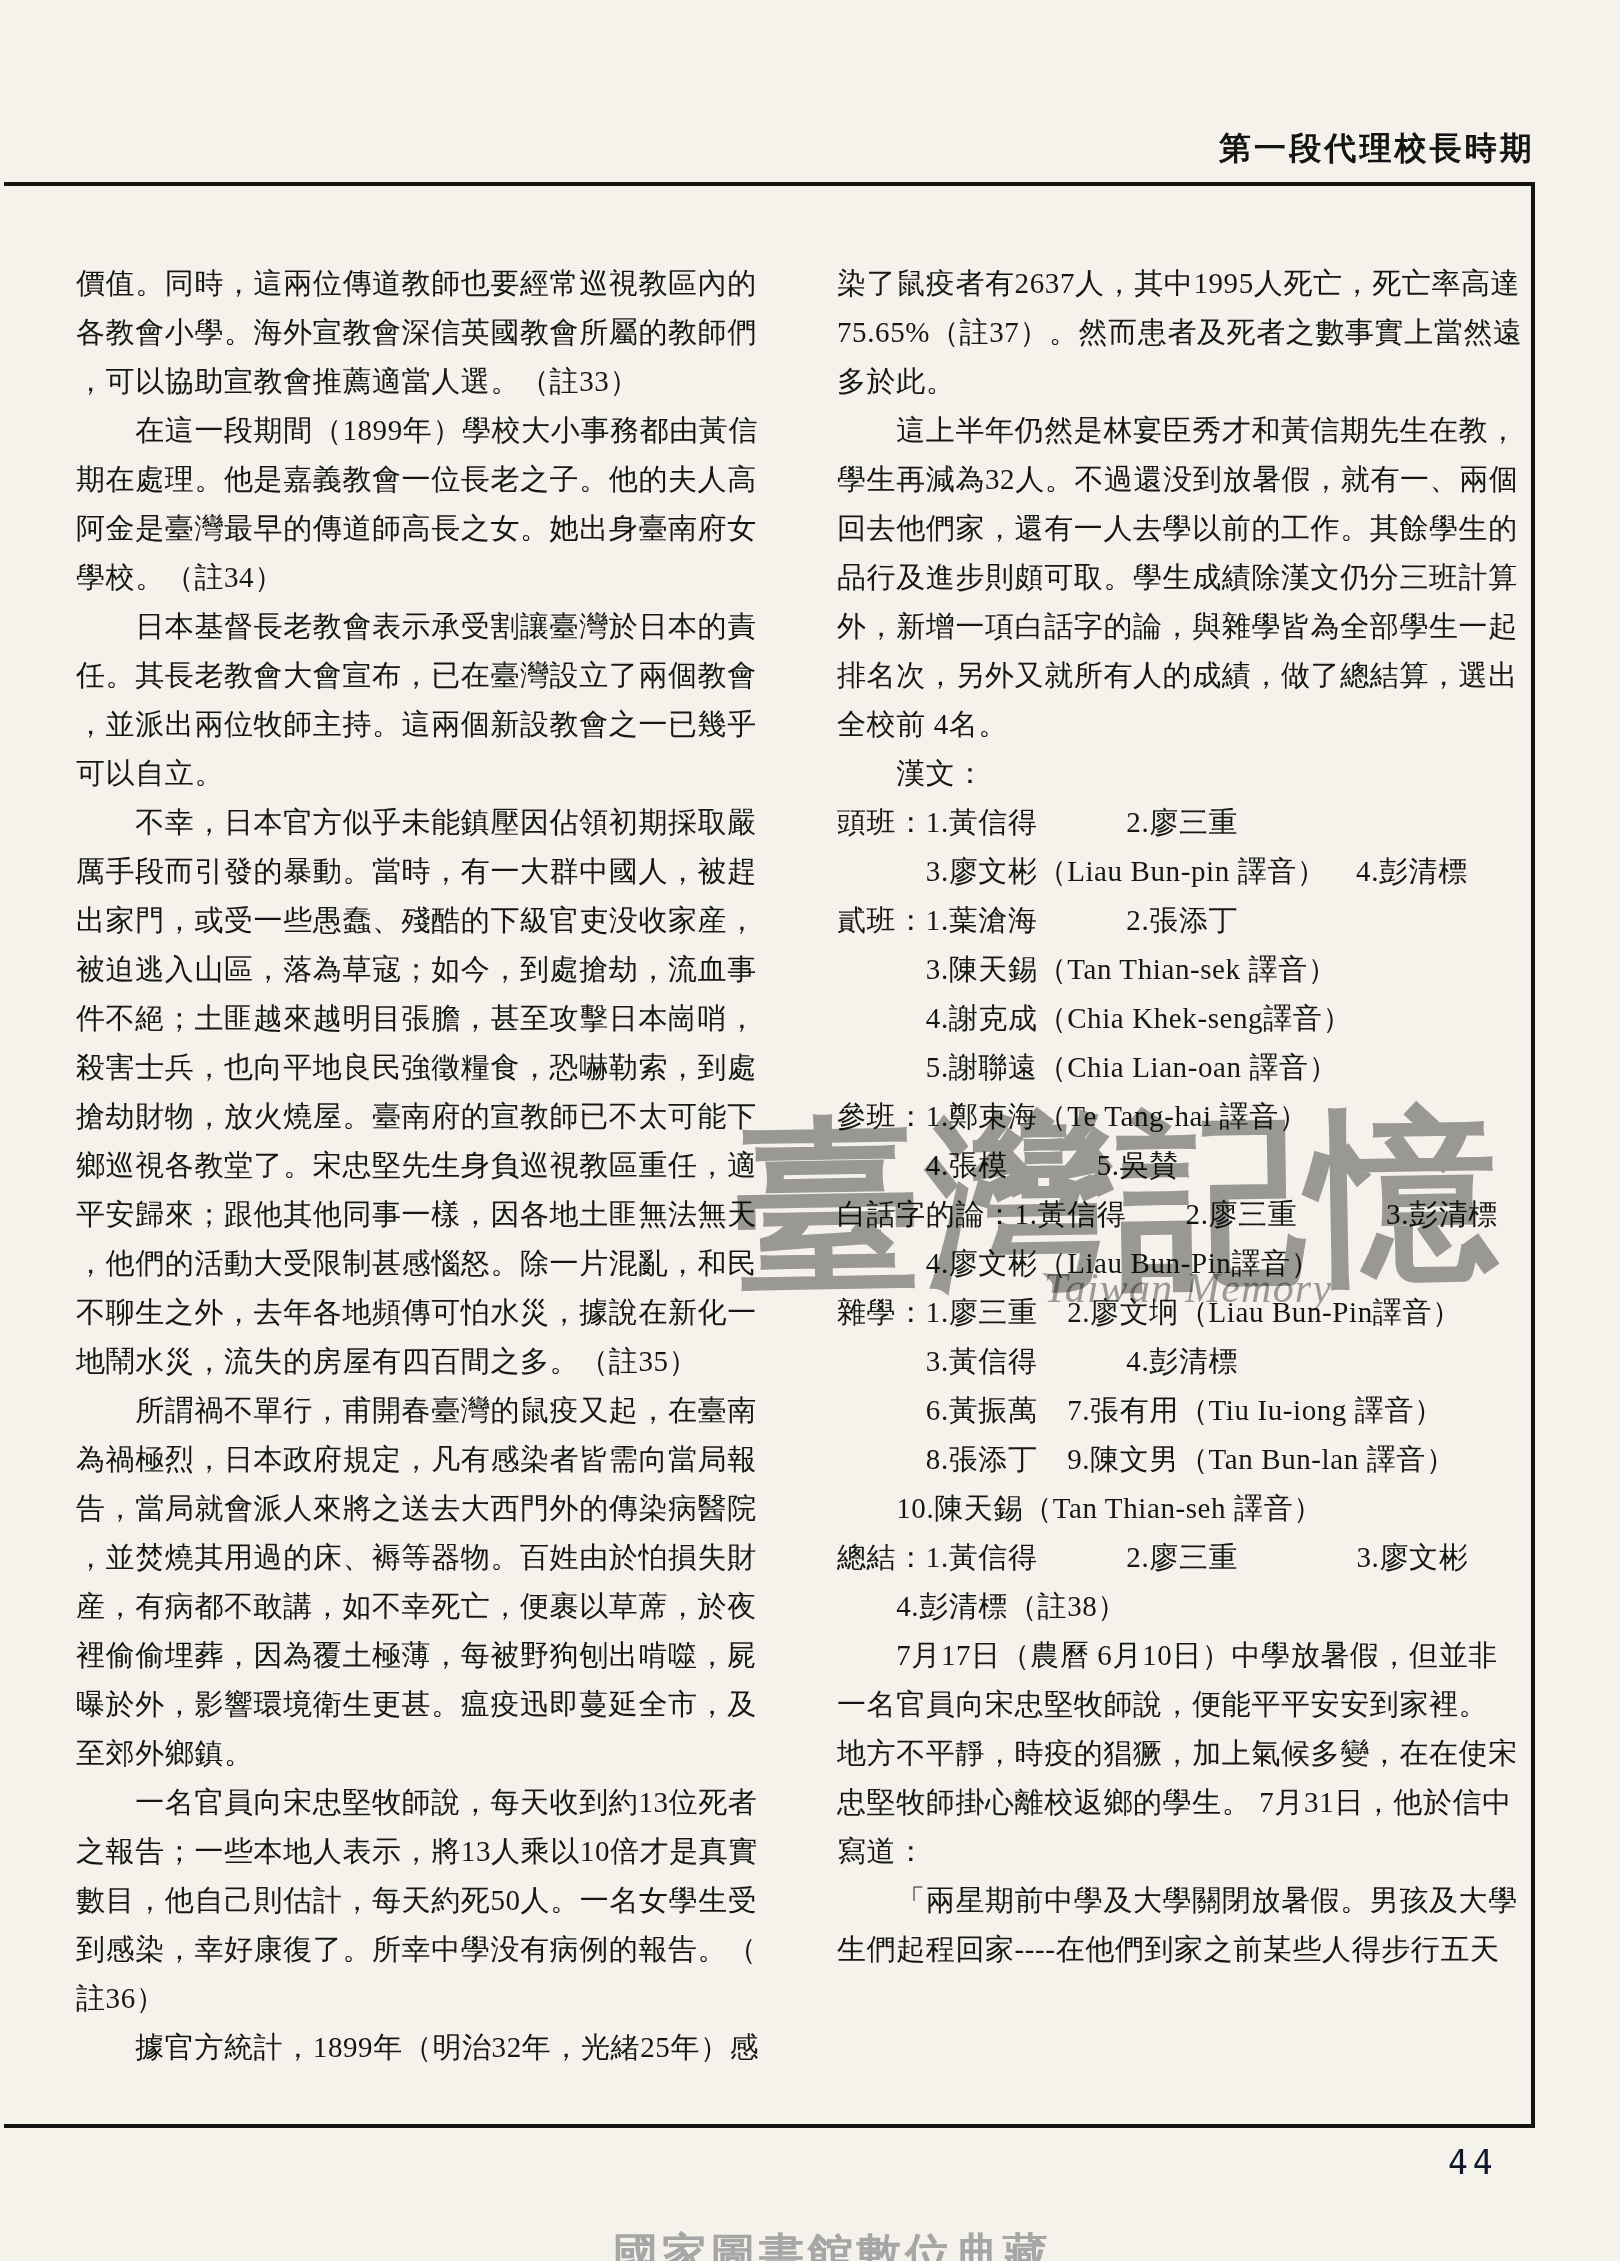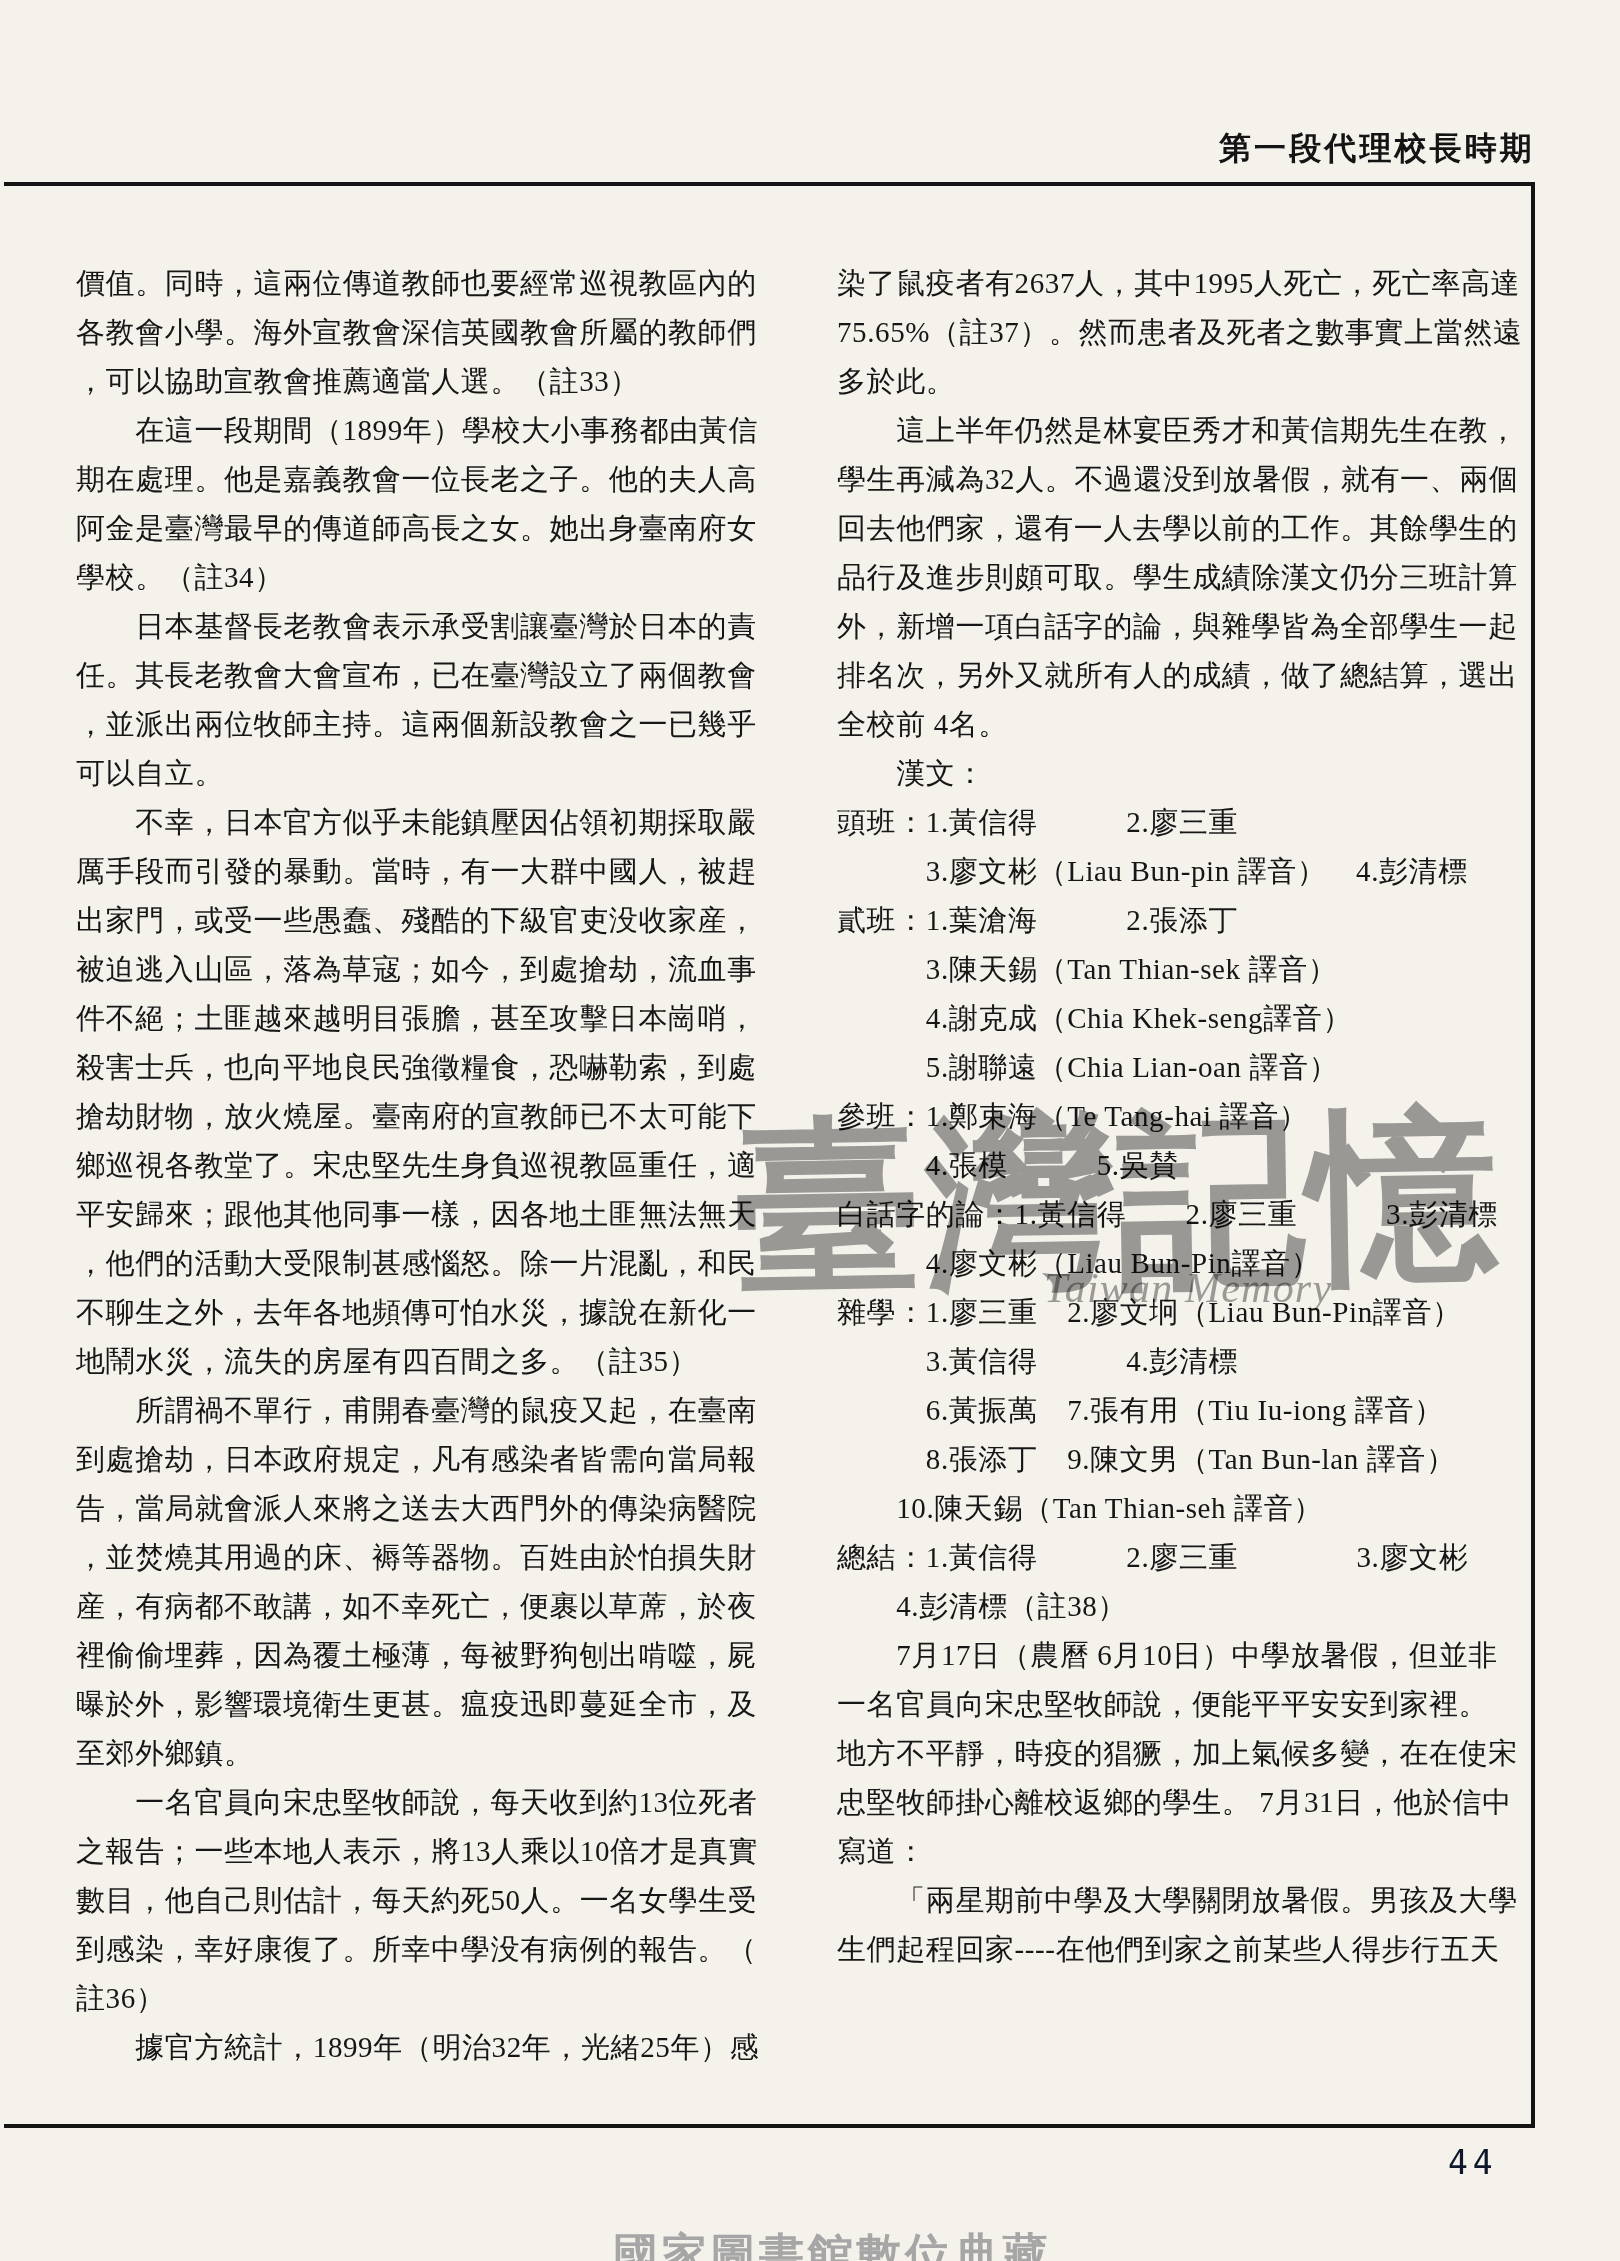--- a/index.html
+++ b/index.html
@@ -126,21 +126,21 @@
     <div class="text-line">被迫逃入山區，落為草寇；如今，到處搶劫，流血事</div>
     <div class="text-line">件不絕；土匪越來越明目張膽，甚至攻擊日本崗哨，</div>
     <div class="text-line">殺害士兵，也向平地良民強徵糧食，恐嚇勒索，到處</div>
     <div class="text-line">搶劫財物，放火燒屋。臺南府的宣教師已不太可能下</div>
     <div class="text-line">鄉巡視各教堂了。宋忠堅先生身負巡視教區重任，適</div>
     <div class="text-line">平安歸來；跟他其他同事一樣，因各地土匪無法無天</div>
     <div class="text-line">，他們的活動大受限制甚感惱怒。除一片混亂，和民</div>
     <div class="text-line">不聊生之外，去年各地頻傳可怕水災，據說在新化一</div>
     <div class="text-line">地鬧水災，流失的房屋有四百間之多。（註35）</div>
     <div class="text-line">　　所謂禍不單行，甫開春臺灣的鼠疫又起，在臺南</div>
-    <div class="text-line">到處搶劫，日本政府規定，凡有感染者皆需向當局報</div>
+    <div class="text-line">為禍極烈，日本政府規定，凡有感染者皆需向當局報</div>
     <div class="text-line">告，當局就會派人來將之送去大西門外的傳染病醫院</div>
     <div class="text-line">，並焚燒其用過的床、褥等器物。百姓由於怕損失財</div>
     <div class="text-line">産，有病都不敢講，如不幸死亡，便裹以草蓆，於夜</div>
     <div class="text-line">裡偷偷埋葬，因為覆土極薄，每被野狗刨出啃噬，屍</div>
     <div class="text-line">曝於外，影響環境衛生更甚。瘟疫迅即蔓延全市，及</div>
     <div class="text-line">至郊外鄉鎮。</div>
     <div class="text-line">　　一名官員向宋忠堅牧師說，每天收到約13位死者</div>
     <div class="text-line">之報告；一些本地人表示，將13人乘以10倍才是真實</div>
     <div class="text-line">數目，他自己則估計，每天約死50人。一名女學生受</div>
     <div class="text-line">到感染，幸好康復了。所幸中學没有病例的報告。（</div>

